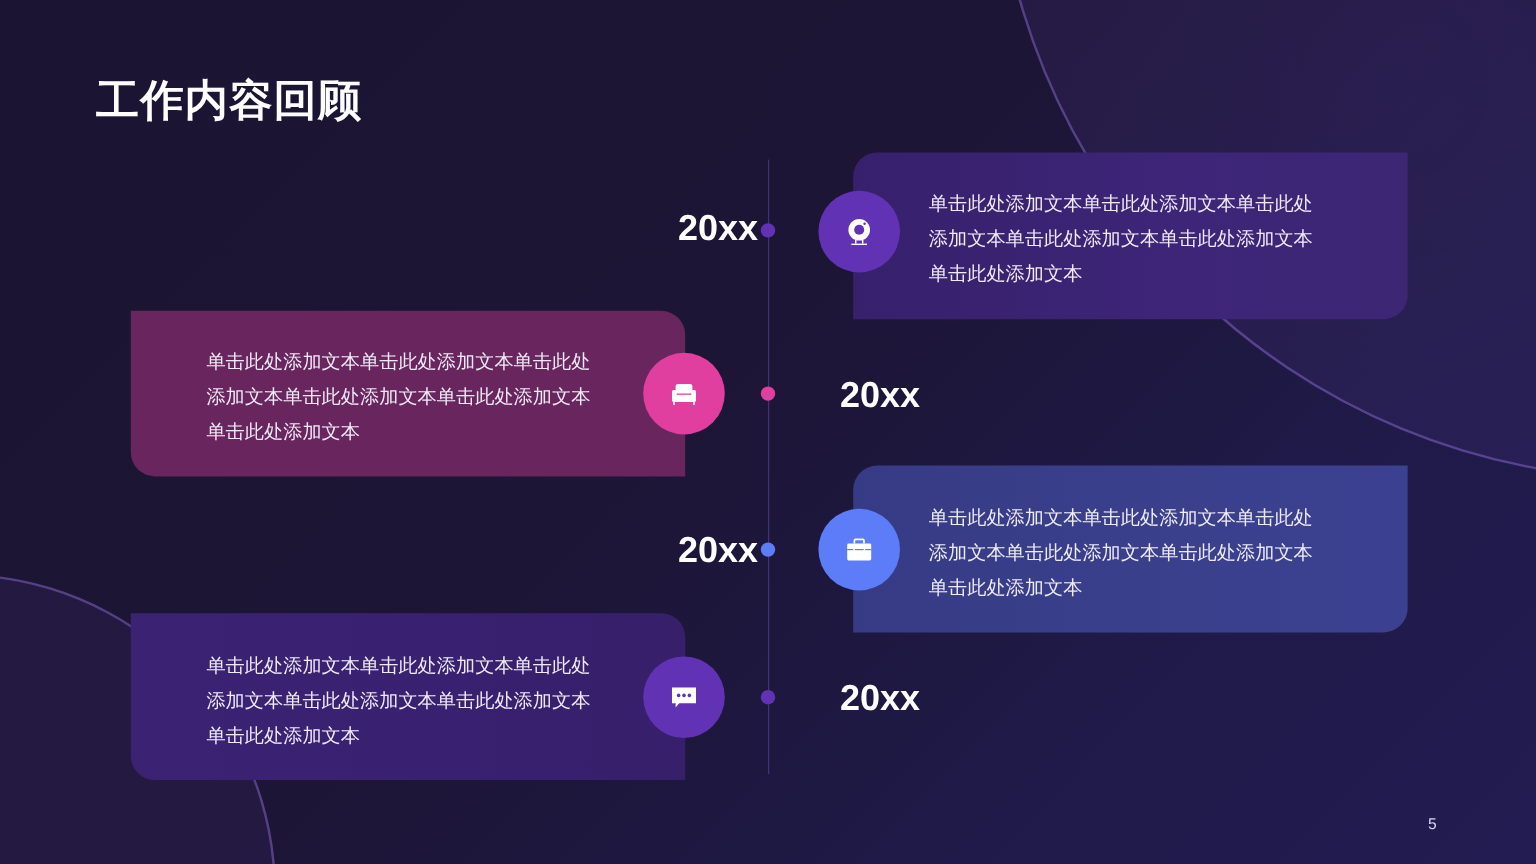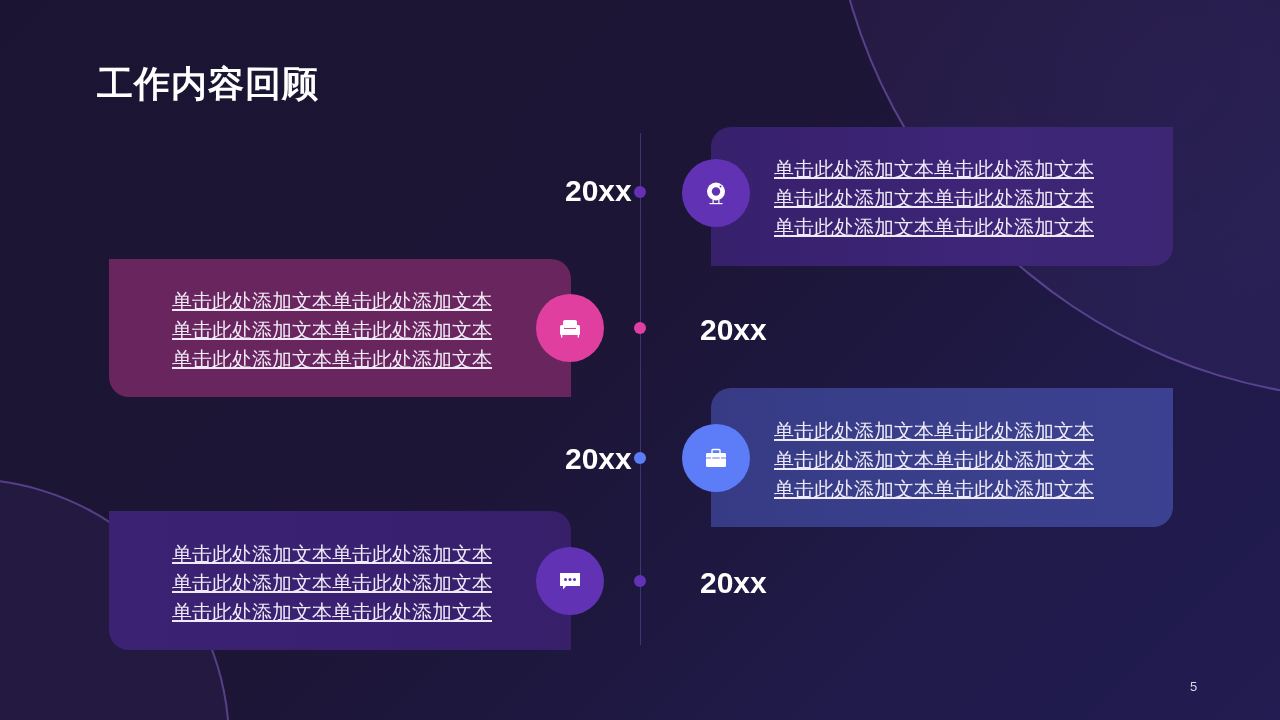--- a/index.html
+++ b/index.html
@@ -20,21 +20,20 @@
       position: absolute; left: -300px; top: 478px;
       width: 530px; height: 530px; border-radius: 50%;
       border: 2px solid rgba(150, 110, 220, 0.45);
       background: rgba(55, 40, 105, 0.25);
       box-sizing: border-box;
     }
     .title {
       position: absolute; left: 80px; top: 60px;
       font-size: 36px; font-weight: bold; letter-spacing: 1px; color: #ffffff;
       font-family: "DejaVu Sans", sans-serif;
-      margin-left: 17px;
     }
     .timeline-line {
       position: absolute; left: 640px; top: 133px; width: 1px; height: 512px;
       background: rgba(90, 70, 160, 0.6);
     }
     .dot {
       position: absolute; width: 12px; height: 12px; border-radius: 50%;
       transform: translate(-50%, -50%);
     }
     .year {
@@ -42,23 +41,22 @@
       transform: translateY(-50%);
       margin-left: 28px;
     }
     .card {
       position: absolute; box-sizing: border-box;
     }
     .card.right { border-radius: 20px 0 20px 0; }
     .card.left { border-radius: 0 20px 0 20px; }
     .card-text {
       position: absolute; width: 330px;
-      font-size: 20px; line-height: 29px; color: #efeaf7;
+      font-size: 16px; line-height: 29px; color: #efeaf7;
       font-family: "DejaVu Sans", sans-serif;
-      text-decoration: underline;
     }
     .icon-circle {
       position: absolute; width: 68px; height: 68px; border-radius: 50%;
       transform: translate(-50%, -50%);
       display: flex; align-items: center; justify-content: center;
     }
     .icon-circle svg { width: 26px; height: 26px; }
     .page-num {
       position: absolute; left: 1190px; top: 679px; font-size: 13px; color: #d8d4ea;
     }

